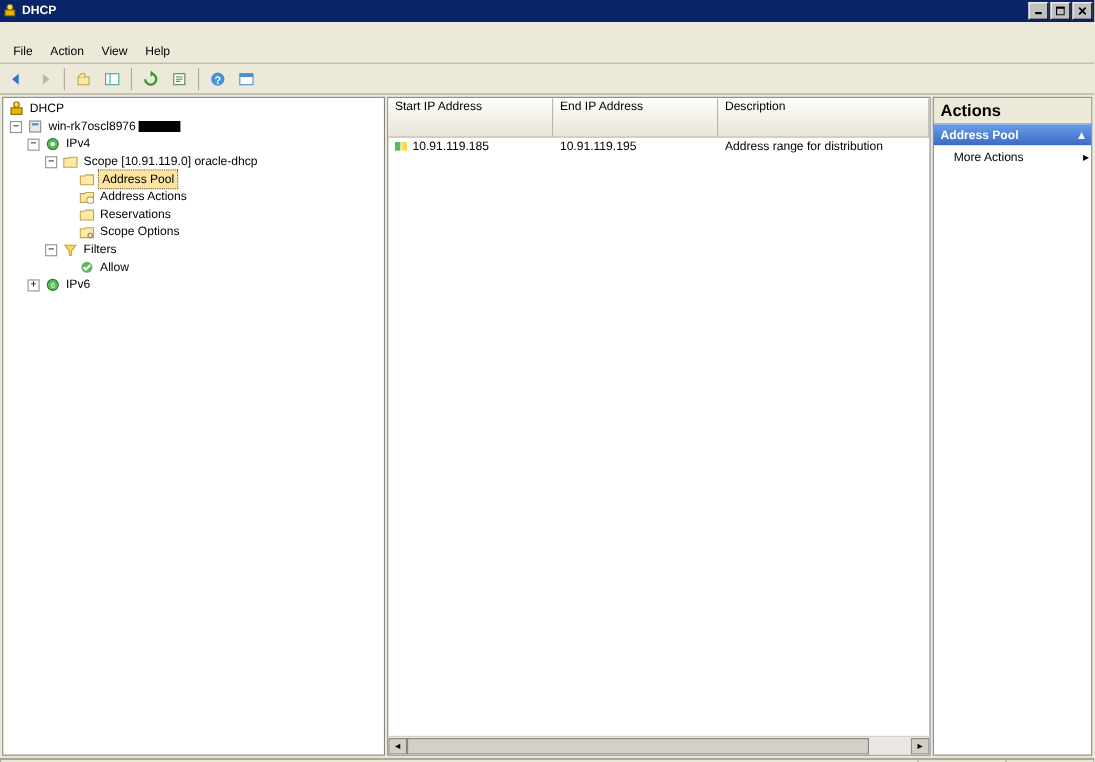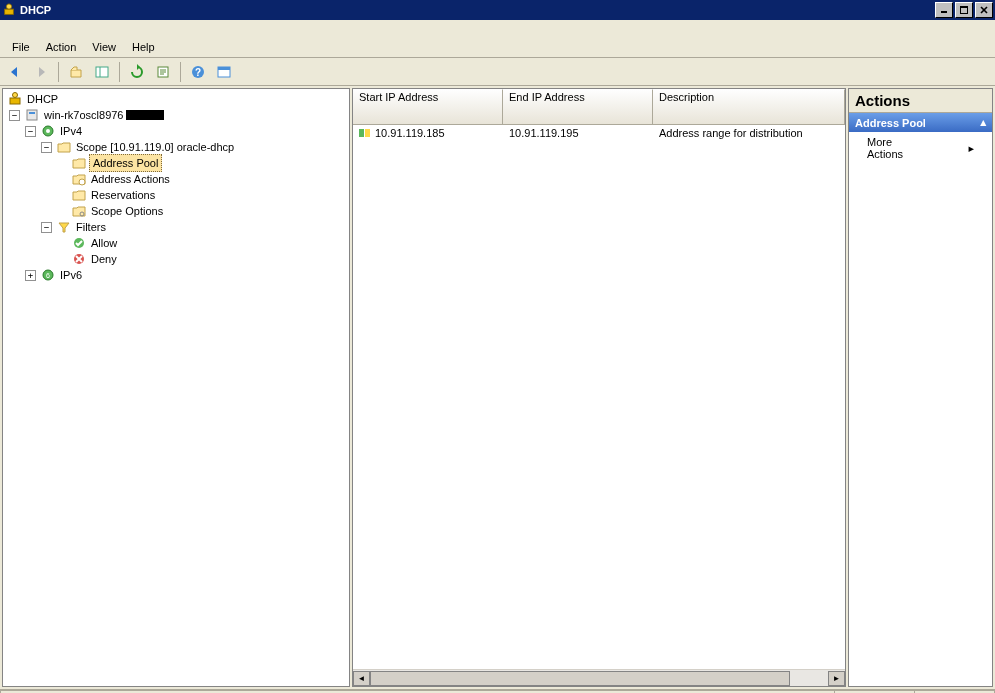--- a/index.html
+++ b/index.html
@@ -50,21 +50,21 @@
 .list-row { display:flex; height:16px; align-items:center; }
 .list-row .cell { padding:0 6px; overflow:hidden; white-space:nowrap; }
 .list-scroll-h { height:17px; background:#e9e7e3; border-top:1px solid #d4d0c8; display:flex; align-items:center; }
 .sb-btn { width:17px; height:15px; background:#d4d0c8; border:1px solid #848484; display:flex;align-items:center;justify-content:center; font-size:8px;}
 .sb-track { flex:1; height:15px; background:#e9e7e3; position:relative;}
 .sb-thumb { position:absolute; left:0; top:0; height:15px; width:420px; background:#d4d0c8; border:1px solid #848484;}
 
 
 .actions-header { background:#ece9d8; padding:3px 6px; font-weight:bold; border-bottom:1px solid #aca899; font-size:15px;}
 .actions-context { background:linear-gradient(#6a9ee8,#3a6bc4); color:#fff; padding:3px 6px; font-size:11px; display:flex; justify-content:space-between; align-items:center; font-weight:bold;}
-.actions-item { padding:4px 18px 4px 18px; cursor:default; display:flex; justify-content:space-between; align-items:center;gap:41px;}
+.actions-item { padding:4px 2px 4px 18px; cursor:default; display:flex; justify-content:space-between; align-items:center;gap:41px;}
 
 svg { display:block; }
 </style>
 </head>
 <body>
 
 <div class="titlebar">
   <span class="icon">
     <svg width="14" height="14" viewBox="0 0 16 16">
         <rect x="3" y="7" width="10" height="6" fill="#e8b600" stroke="#8a6a00"></rect>
@@ -278,32 +278,20 @@
                   <span class="node-icon">
                       <svg width="14" height="14">
                         <circle cx="7" cy="7" r="5" fill="#5cb85c"></circle>
                         <path d="M4 7 L6 9 L10 5" stroke="#fff" stroke-width="2" fill="none"></path>
                       </svg>
                     </span>
                   <span class="label">Allow</span>
                 </div>
               </div>
 
-              <div class="node">
-                <div class="node-row">
-                  <span class="indent" style="width:64px"></span>
-                  <span class="node-icon">
-                      <svg width="14" height="14">
-                        <circle cx="7" cy="7" r="5" fill="#d9534f"></circle>
-                        <path d="M4 4 L10 10 M10 4 L4 10" stroke="#fff" stroke-width="2"></path>
-                      </svg>
-                    </span>
-                  <span class="label">Deny</span>
-                </div>
-              </div>
             </div>
           </div>
 
           <div class="node">
             <div class="node-row">
               <span class="indent" style="width:20px"></span>
               <span class="expander">+</span>
               <span class="node-icon">
                   <svg width="14" height="14">
                     <circle cx="7" cy="7" r="5" fill="#5cb85c" stroke="#2a7a2a"></circle>

